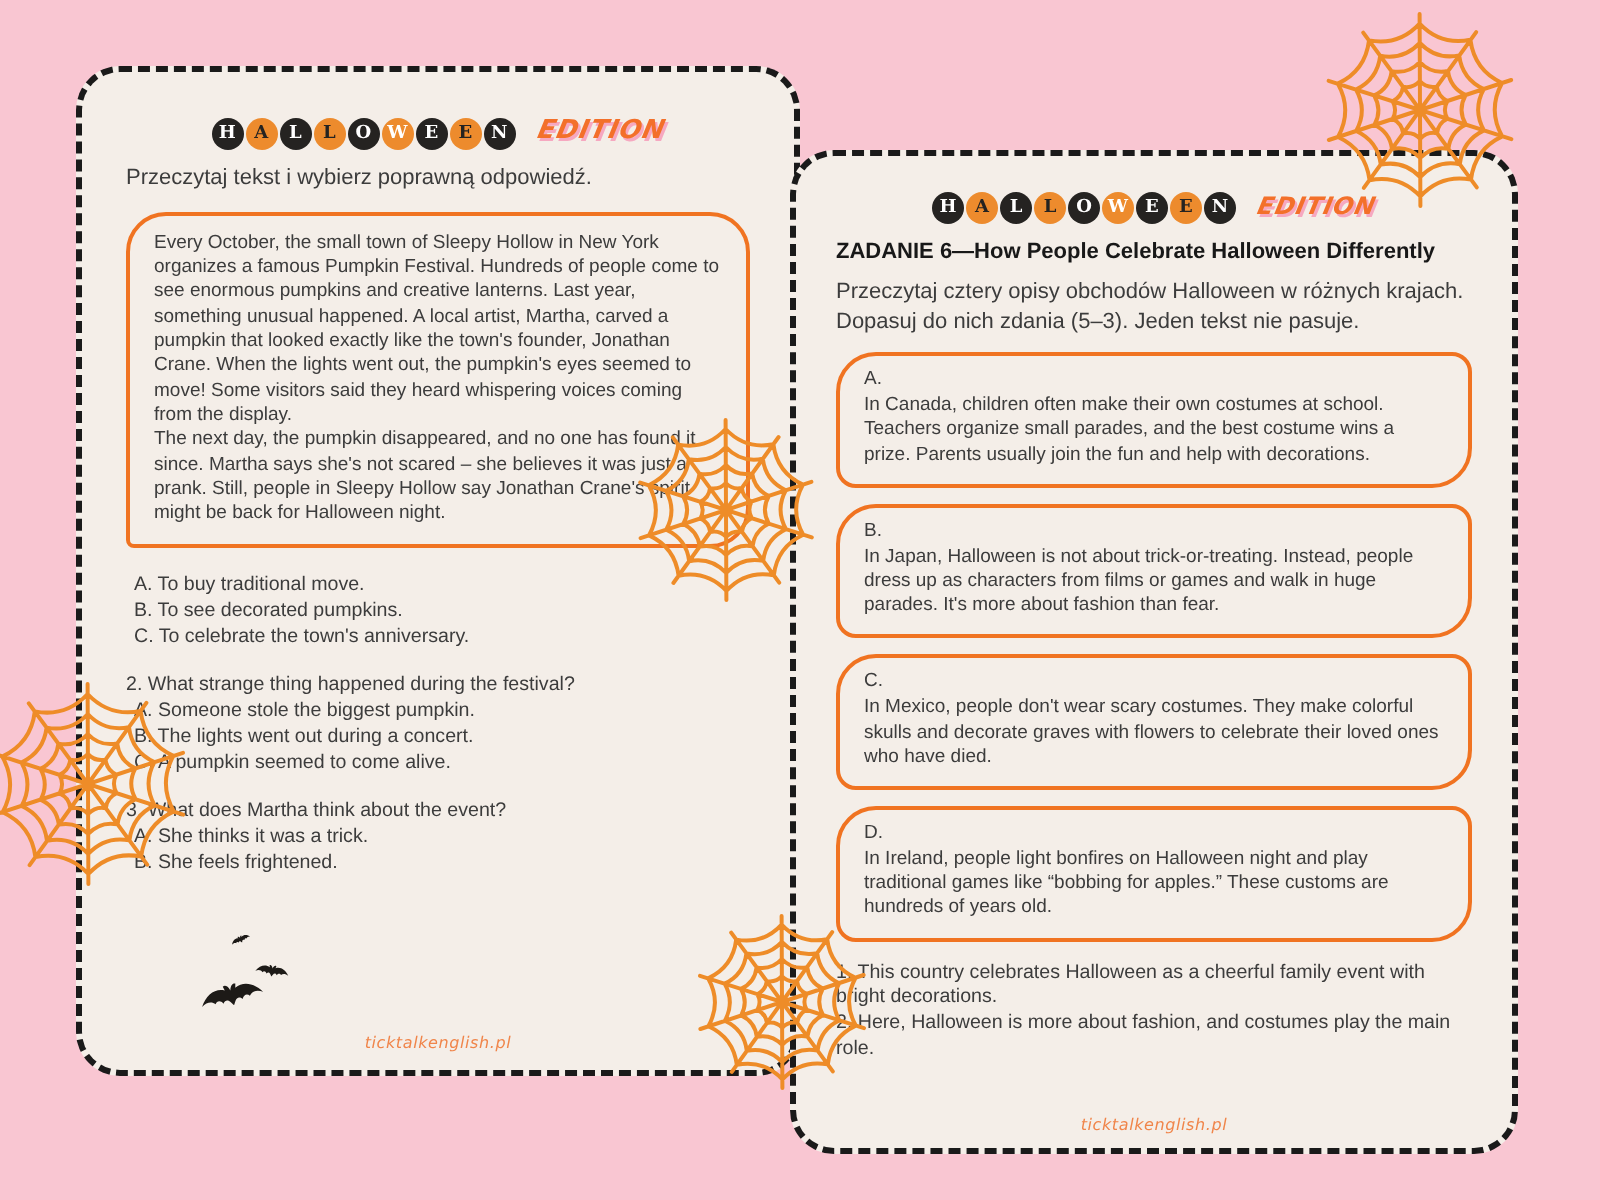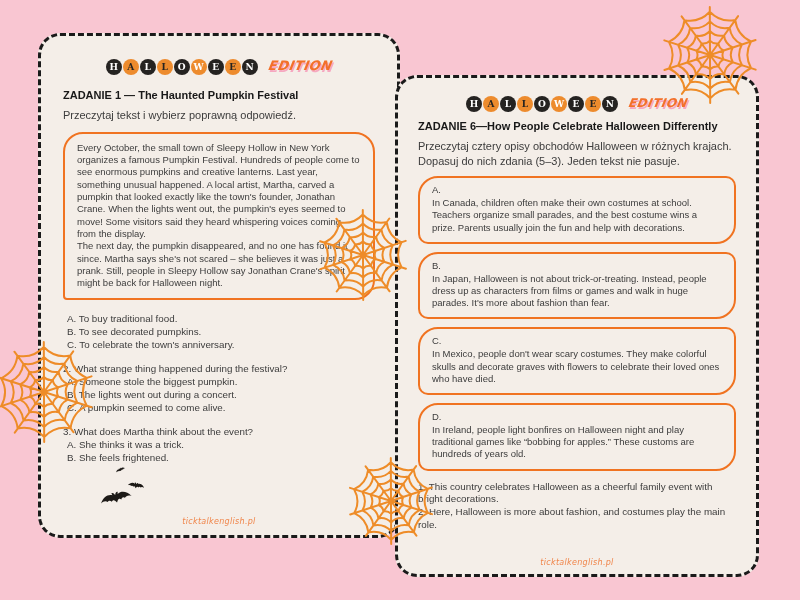--- a/index.html
+++ b/index.html
@@ -61,31 +61,30 @@
 <body>
 
 <div class="stage">
 
   <section class="card card-left">
     <div class="hw-title-row">
       <span class="hw-circles"><span class="hw-circle" style="background: rgb(37, 35, 33); color: rgb(255, 255, 255);">H</span><span class="hw-circle" style="background: rgb(237, 139, 45); color: rgb(37, 35, 33);">A</span><span class="hw-circle" style="background: rgb(37, 35, 33); color: rgb(255, 255, 255);">L</span><span class="hw-circle" style="background: rgb(237, 139, 45); color: rgb(37, 35, 33);">L</span><span class="hw-circle" style="background: rgb(37, 35, 33); color: rgb(255, 255, 255);">O</span><span class="hw-circle" style="background: rgb(237, 139, 45); color: rgb(255, 255, 255);">W</span><span class="hw-circle" style="background: rgb(37, 35, 33); color: rgb(255, 255, 255);">E</span><span class="hw-circle" style="background: rgb(237, 139, 45); color: rgb(37, 35, 33);">E</span><span class="hw-circle" style="background: rgb(37, 35, 33); color: rgb(255, 255, 255);">N</span></span>
       <span class="edition">EDITION</span>
     </div>
 
-    <h2 class="task-title">ZADANIE 1 — The Haunted Pumpkin Festival</h2>
     <p class="instruction">Przeczytaj tekst i wybierz poprawną odpowiedź.</p>
 
     <div class="story-box">
       <p>Every October, the small town of Sleepy Hollow in New York organizes a famous Pumpkin Festival. Hundreds of people come to see enormous pumpkins and creative lanterns. Last year, something unusual happened. A local artist, Martha, carved a pumpkin that looked exactly like the town's founder, Jonathan Crane. When the lights went out, the pumpkin's eyes seemed to move! Some visitors said they heard whispering voices coming from the display.</p>
       <p>The next day, the pumpkin disappeared, and no one has found it since. Martha says she's not scared – she believes it was just a prank. Still, people in Sleepy Hollow say Jonathan Crane's spirit might be back for Halloween night.</p>
     </div>
 
     <div class="questions">
       <div class="question">
-        <div class="q-opt">A. To buy traditional food.</div>
+        <div class="q-opt">A. To buy traditional move.</div>
         <div class="q-opt">B. To see decorated pumpkins.</div>
         <div class="q-opt">C. To celebrate the town's anniversary.</div>
       </div>
       <div class="question">
         <div class="q-text">2. What strange thing happened during the festival?</div>
         <div class="q-opt">A. Someone stole the biggest pumpkin.</div>
         <div class="q-opt">B. The lights went out during a concert.</div>
         <div class="q-opt">C. A pumpkin seemed to come alive.</div>
       </div>
       <div class="question">

